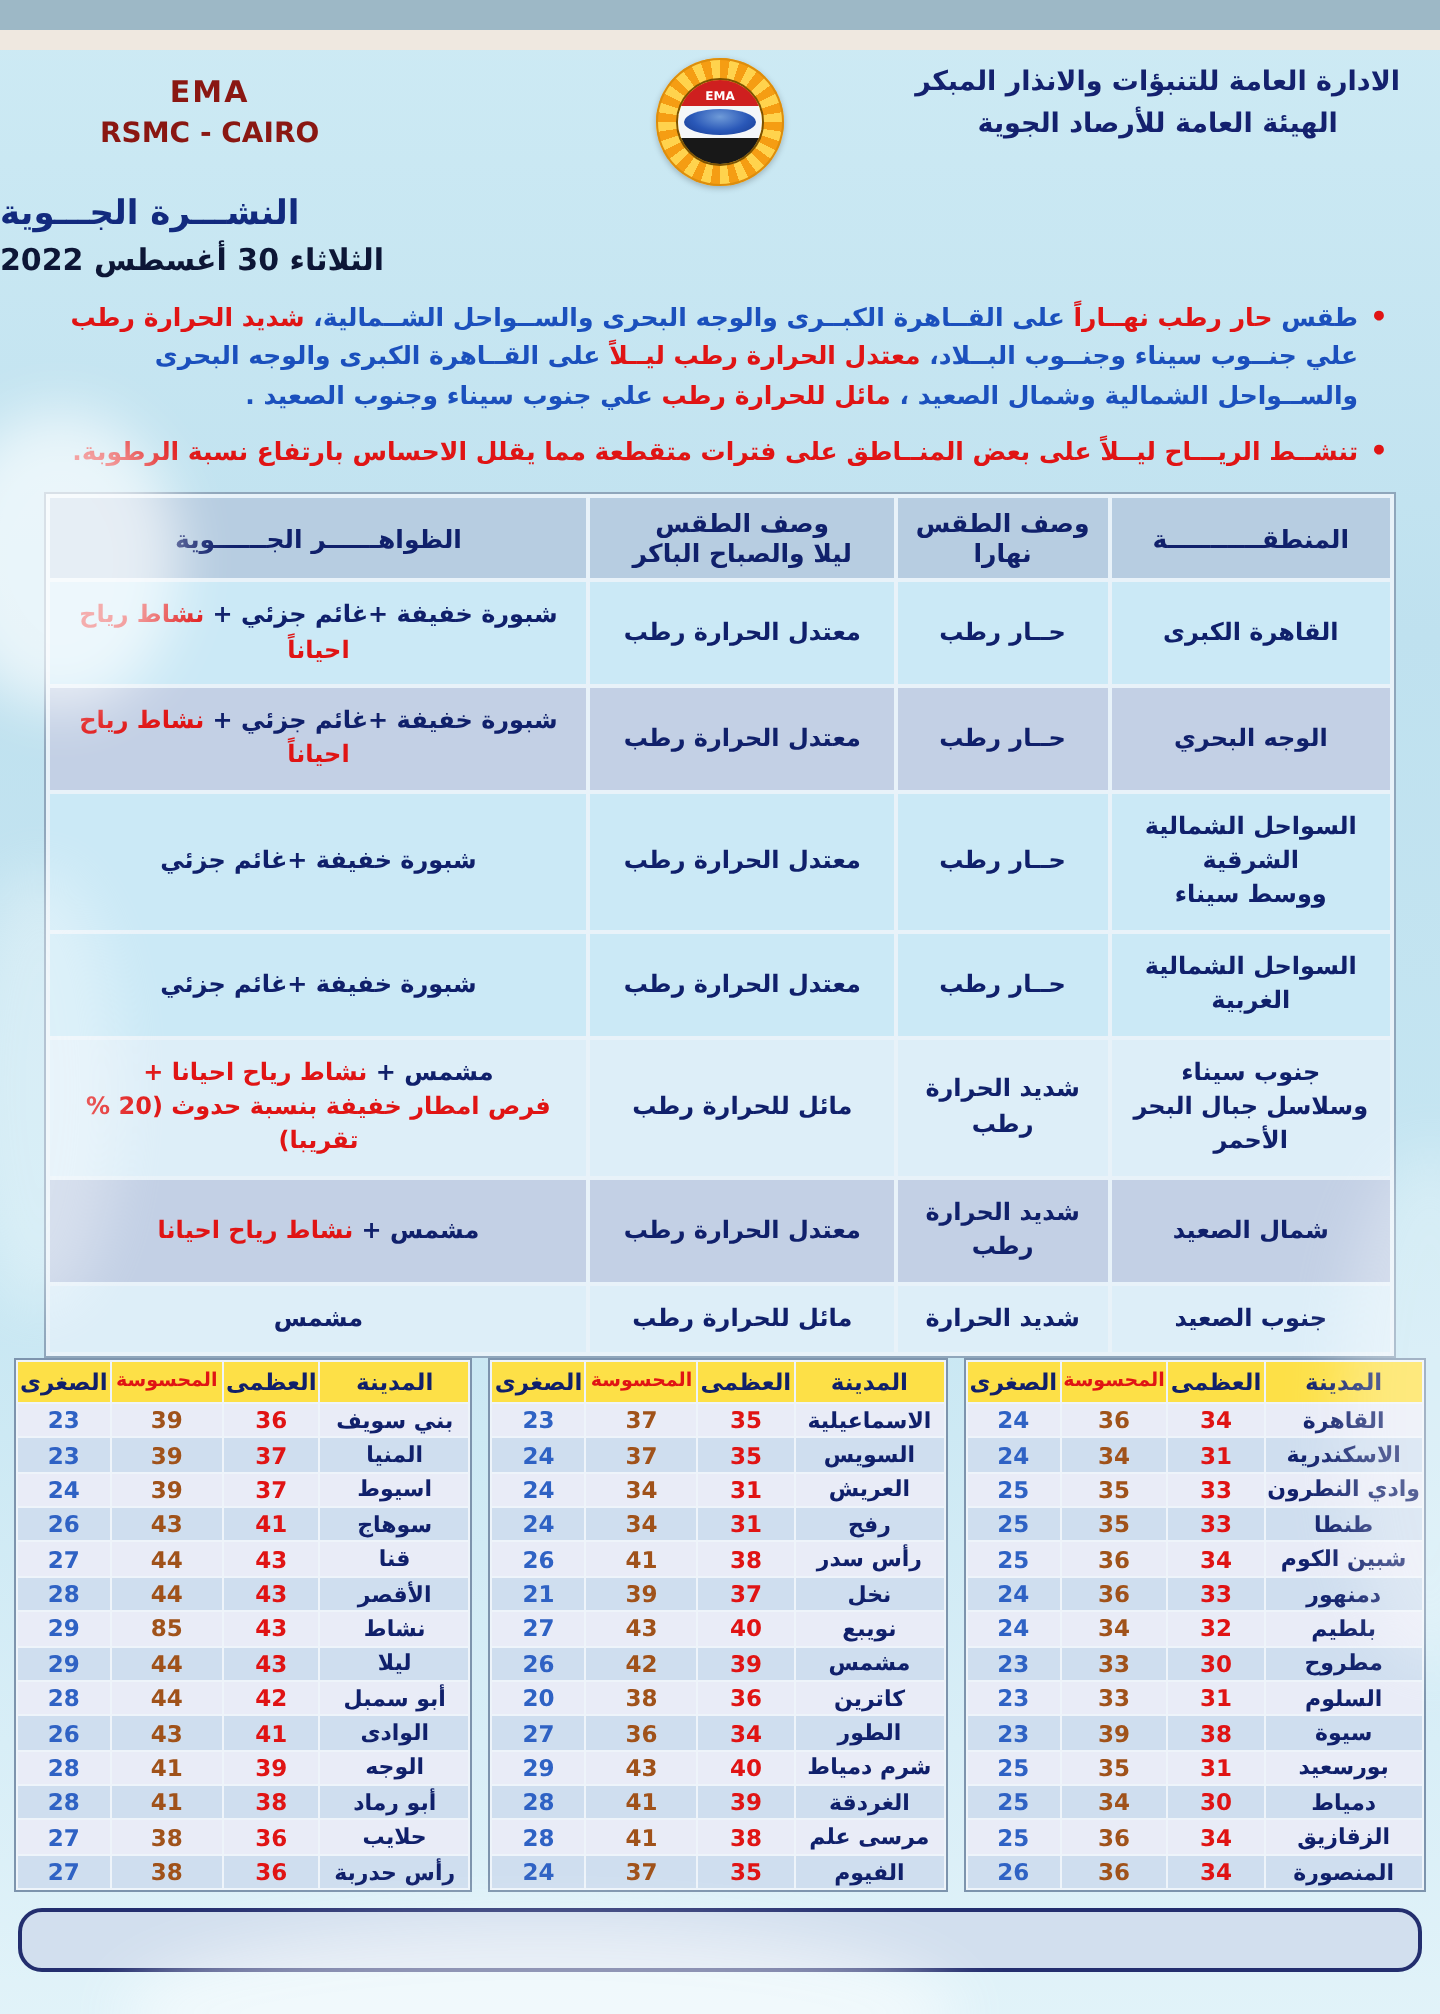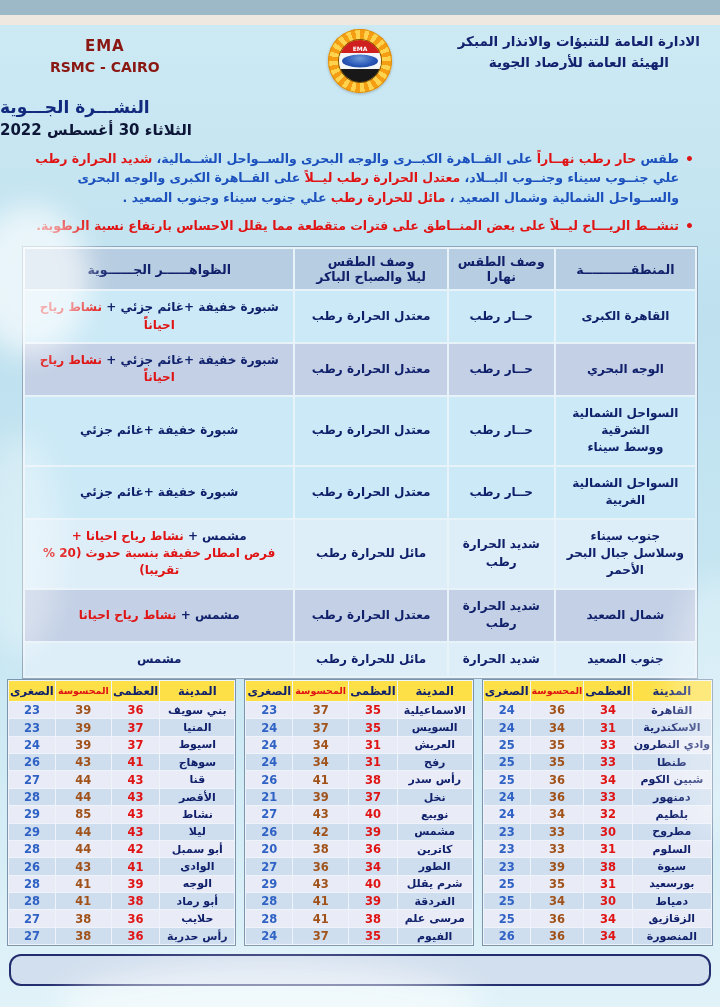--- a/index.html
+++ b/index.html
@@ -373,21 +373,21 @@
             <td class="t-feels">38</td>
             <td class="t-min">20</td>
           </tr>
           <tr class="odd">
             <td class="t-city">الطور</td>
             <td class="t-max">34</td>
             <td class="t-feels">36</td>
             <td class="t-min">27</td>
           </tr>
           <tr class="even">
-            <td class="t-city">شرم يقلل</td>
+            <td class="t-city">شرم دمياط</td>
             <td class="t-max">40</td>
             <td class="t-feels">43</td>
             <td class="t-min">29</td>
           </tr>
           <tr class="odd">
             <td class="t-city">الغردقة</td>
             <td class="t-max">39</td>
             <td class="t-feels">41</td>
             <td class="t-min">28</td>
           </tr>

